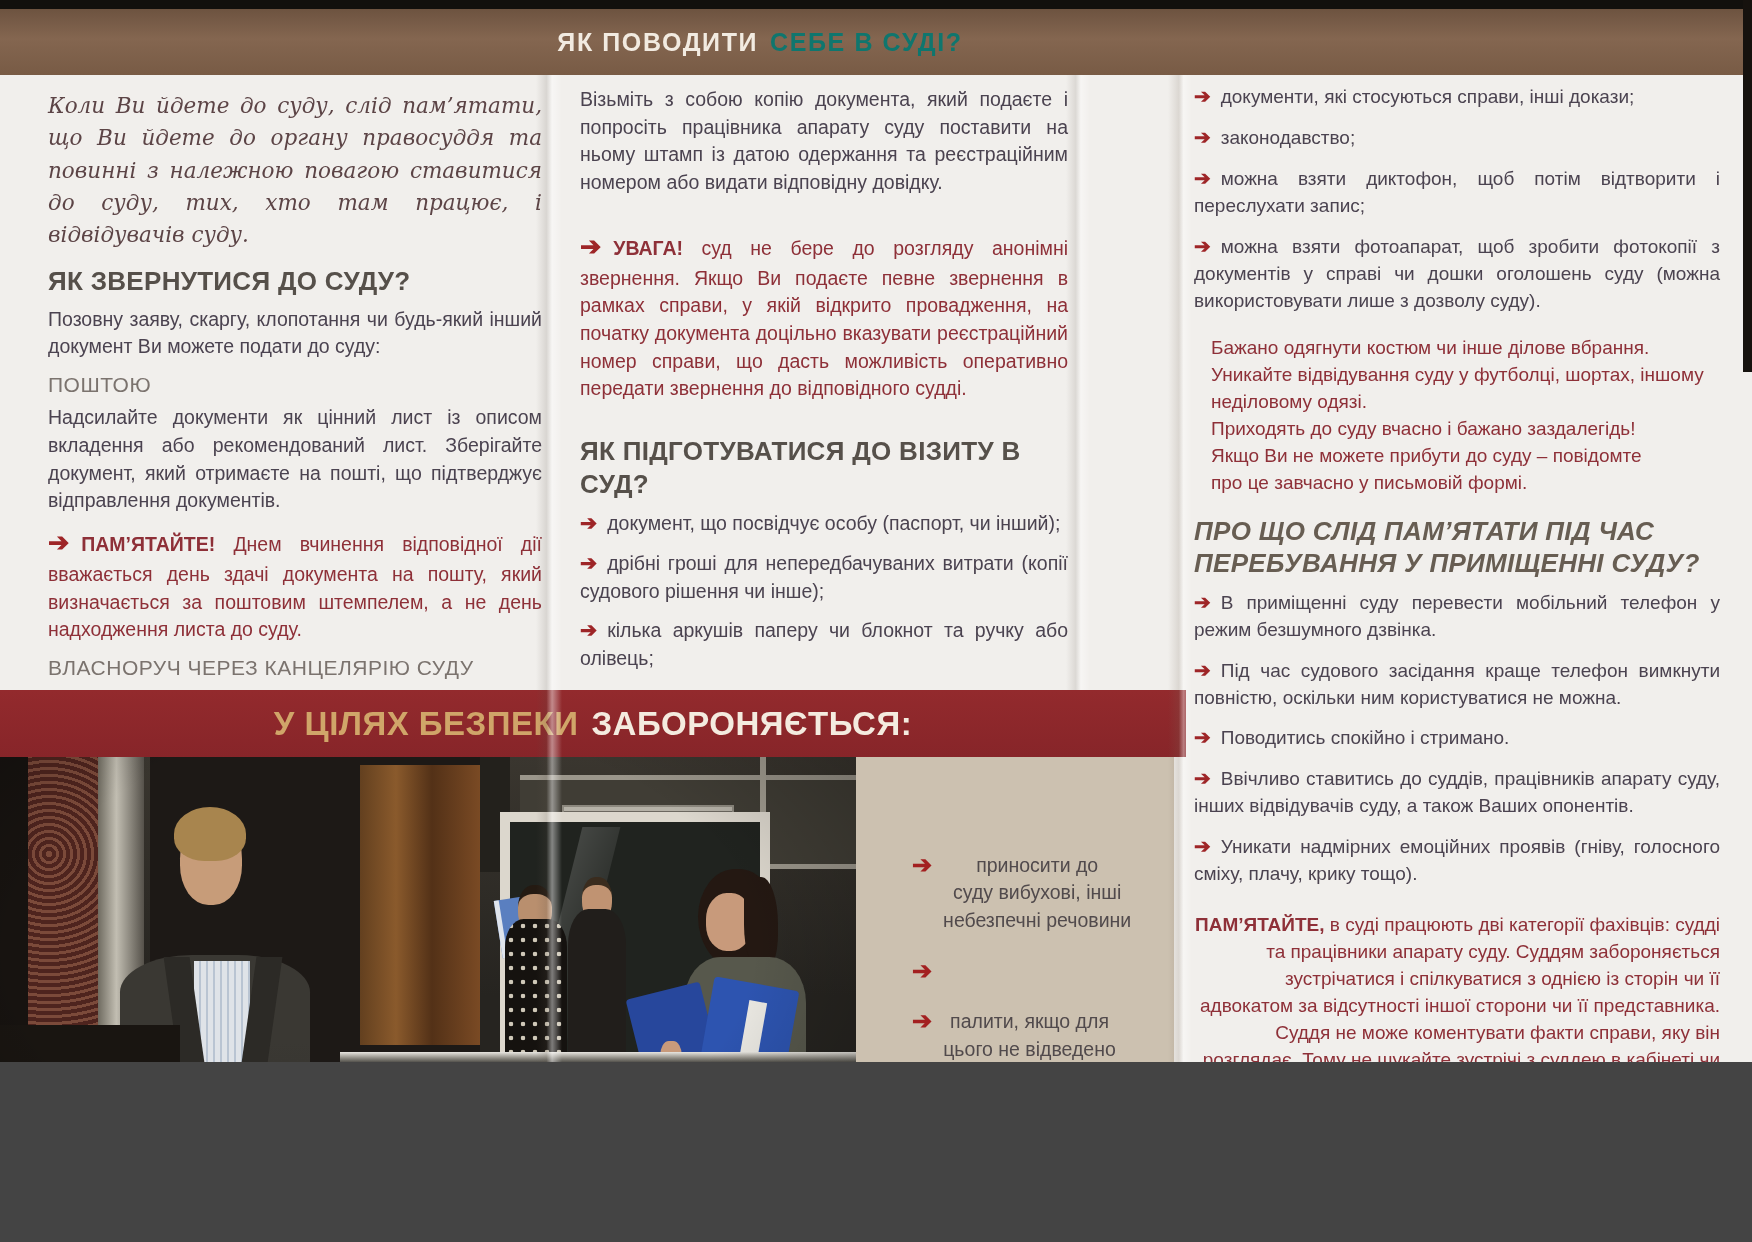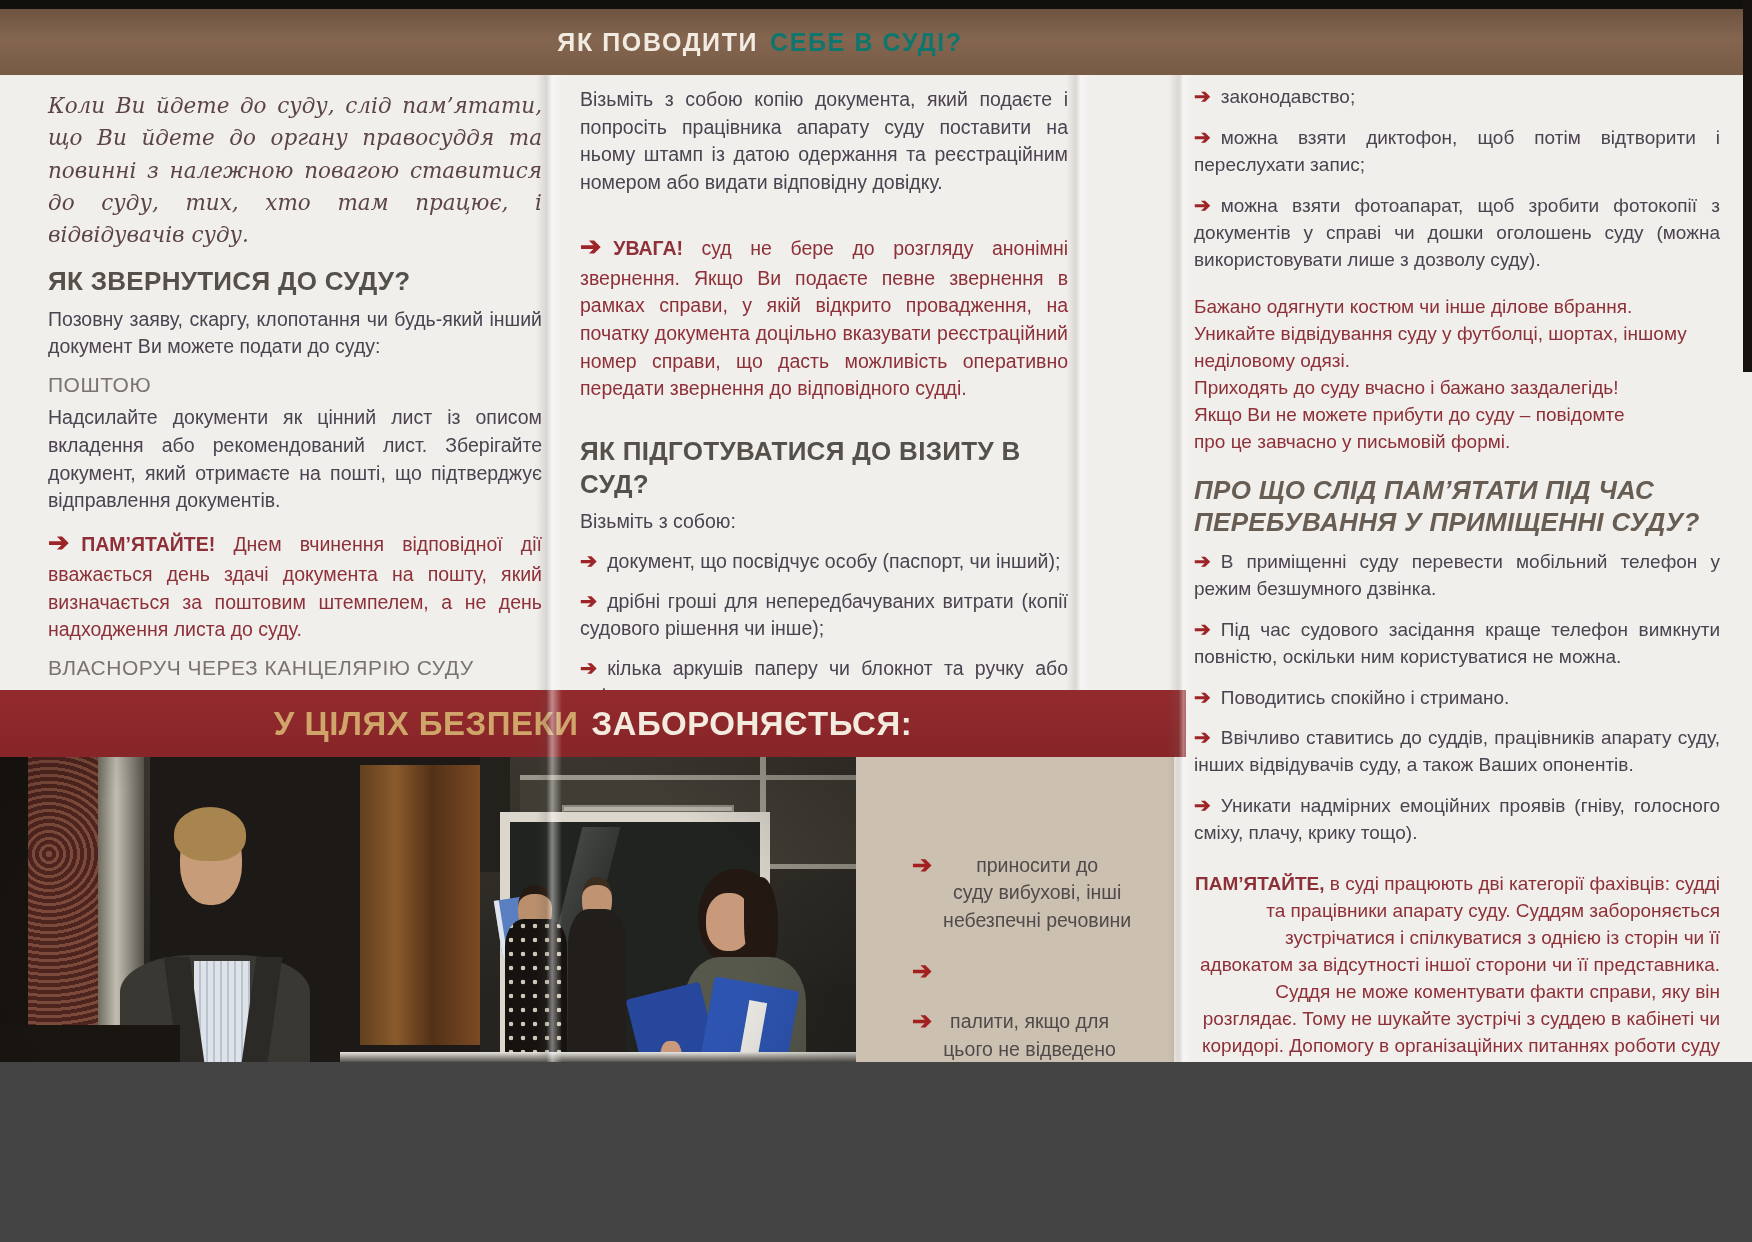--- a/index.html
+++ b/index.html
@@ -90,32 +90,32 @@
     <div class="subhead">ВЛАСНОРУЧ ЧЕРЕЗ КАНЦЕЛЯРІЮ СУДУ</div>
     <p class="bp">Ви можете передати документи у робочий час працівнику суду, який веде приймання вхідної кореспонденції та її реєструє.</p>
   </div>
 
   <div class="col col-mid">
     <p class="bp">Візьміть з собою копію документа, який подаєте і попросіть працівника апарату суду поставити на ньому штамп із датою одержання та реєстраційним номером або видати відповідну довідку.</p>
     <p class="bp red gap-top">
       <span class="arr arr-big">➔</span><b>УВАГА! </b><span>суд не бере до розгляду анонімні звернення. Якщо Ви подаєте певне звернення в рамках справи, у якій відкрито провадження, на початку документа доцільно вказувати реєстраційний номер справи, що дасть можливість оперативно передати звернення до відповідного судді.</span>
     </p>
     <div class="h2 gap-top">ЯК ПІДГОТУВАТИСЯ ДО ВІЗИТУ В СУД?</div>
-    <p class="bp">Візьміть з собою:</p>
     <p class="bp"><span class="arr">➔</span><span>документ, що посвідчує особу (паспорт, чи інший);</span></p>
     <p class="bp"><span class="arr">➔</span><span>дрібні гроші для непередбачуваних витрати (копії судового рішення чи інше);</span></p>
     <p class="bp"><span class="arr">➔</span><span>кілька аркушів паперу чи блокнот та ручку або олівець;</span></p>
     <p class="bp"><span class="arr">➔</span><span>нотатки, які Ви робили під час підготовки до судового процесу;</span></p>
   </div>
 
   <div class="col col-right">
+    <p class="bp"><span class="arr">➔</span><span>документи, які стосуються справи, інші докази;</span></p>
     <p class="bp"><span class="arr">➔</span><span>законодавство;</span></p>
     <p class="bp"><span class="arr">➔</span><span>можна взяти диктофон, щоб потім відтворити і переслухати запис;</span></p>
     <p class="bp"><span class="arr">➔</span><span>можна взяти фотоапарат, щоб зробити фотокопії з документів у справі чи дошки оголошень суду (можна використовувати лише з дозволу суду).</span></p>
-    <p class="bp red preline nj" style="margin-top:20px;">Бажано одягнути костюм чи інше ділове вбрання.
+    <p class="bp red preline nj" style="margin-top:20px;margin-left:17px;">Бажано одягнути костюм чи інше ділове вбрання.
 Уникайте відвідування суду у футболці, шортах, іншому
 неділовому одязі.
 Приходять до суду вчасно і бажано заздалегідь!
 Якщо Ви не можете прибути до суду – повідомте
 про це завчасно у письмовій формі.</p>
     <div class="h2 brown" style="margin-top:18px;font-style:italic;">ПРО ЩО СЛІД ПАМ’ЯТАТИ ПІД ЧАС ПЕРЕБУВАННЯ У ПРИМІЩЕННІ СУДУ?</div>
     <p class="bp tight"><span class="arr">➔</span><span>В приміщенні суду перевести мобільний телефон у режим безшумного дзвінка.</span></p>
     <p class="bp tight"><span class="arr">➔</span><span>Під час судового засідання краще телефон вимкнути повністю, оскільки ним користуватися не можна.</span></p>
     <p class="bp tight"><span class="arr">➔</span><span>Поводитись спокійно і стримано.</span></p>
     <p class="bp tight"><span class="arr">➔</span><span>Ввічливо ставитись до суддів, працівників апарату суду, інших відвідувачів суду, а також Ваших опонентів.</span></p>

